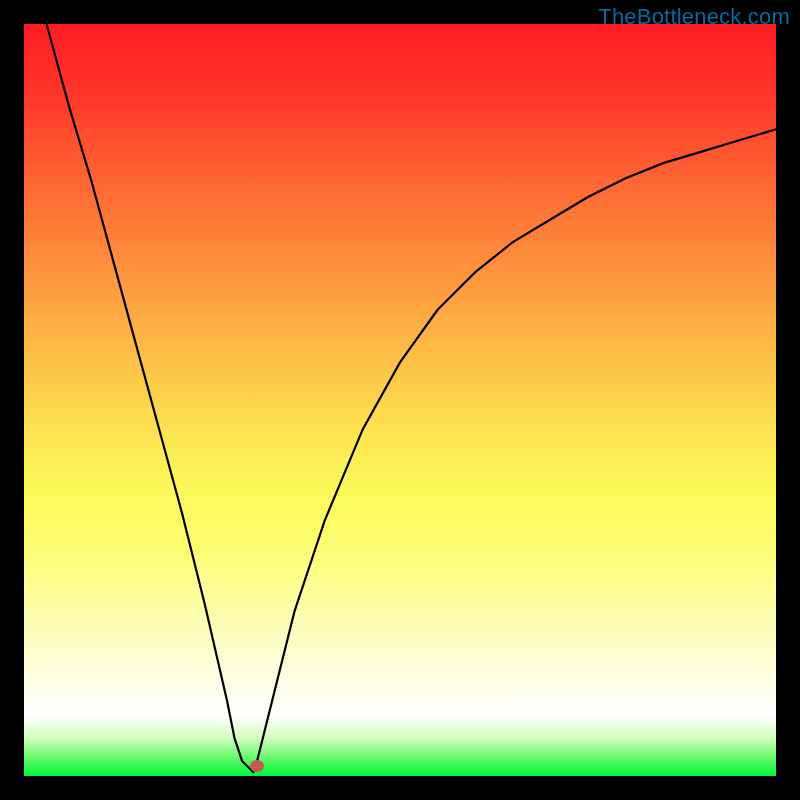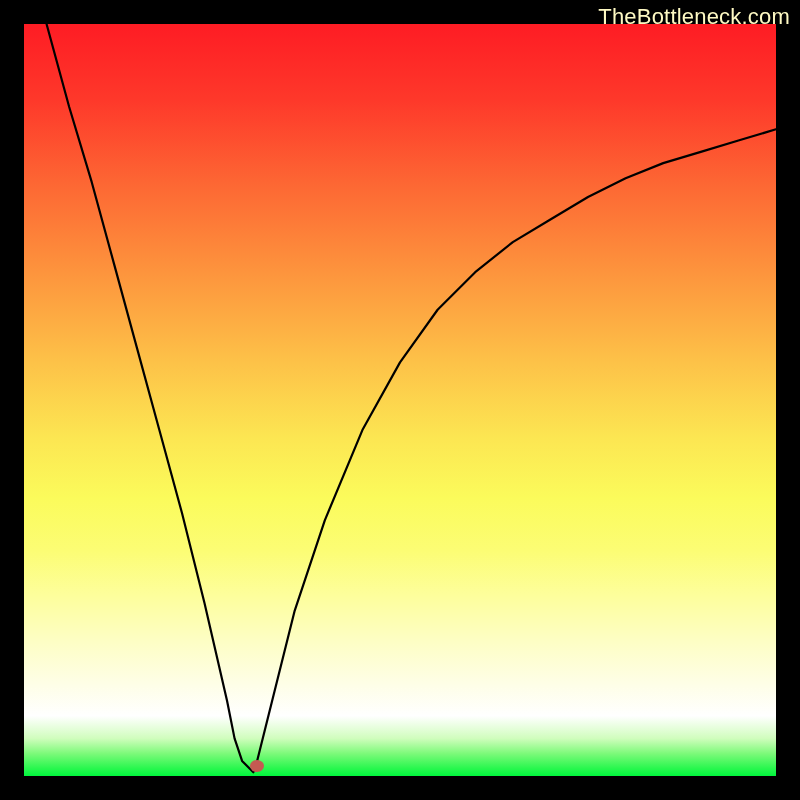--- a/index.html
+++ b/index.html
@@ -7,21 +7,21 @@
   .outer {
     width: 800px;
     height: 800px;
     background: #000;
     position: relative;
   }
   .watermark {
     position: absolute;
     top: 4px;
     right: 10px;
-    color: #fef9c3;
+    color: #0369a1;
     font-family: Arial, Helvetica, sans-serif;
     font-size: 22px;
     font-weight: 500;
     letter-spacing: 0.2px;
     text-align: right;
   }
   .plot-area {
     position: absolute;
     left: 24px;
     top: 24px;

